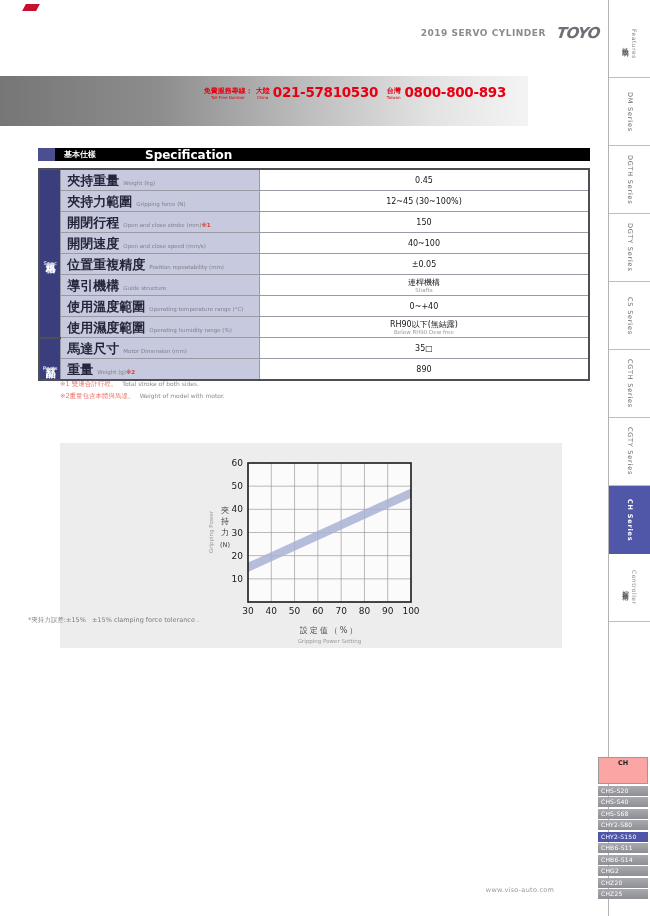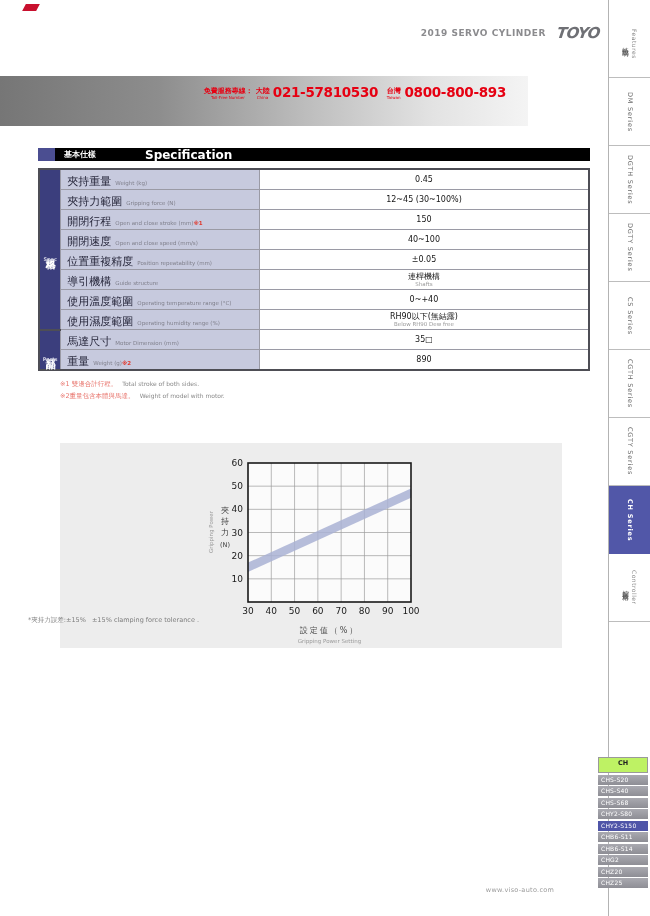--- a/index.html
+++ b/index.html
@@ -38,21 +38,21 @@
   .spec-table { position:absolute; left:38px; top:168px; border-collapse:collapse;
     border:2px solid #4e4e55; table-layout:fixed; width:552px; }
   .spec-table tr { height:20px; }
   .group-cell { width:20px; background:#3b3e7d; color:#fff; text-align:center; vertical-align:middle;
     border-bottom:2px solid #4e4e55; padding:0; }
   .g-zh { writing-mode:vertical-rl; text-orientation:upright; font-size:10px; font-weight:bold;
     letter-spacing:1px; display:inline-block; line-height:10px; }
   .g-en { display:block; font-size:5px; color:#cfd0e2; line-height:6px; }
   .label-cell { width:182px; background:#c7cade; border:1px solid #9a9aa5; padding:0 0 0 6px;
     vertical-align:middle; white-space:nowrap; overflow:hidden; }
-  .lbl-zh { font-size:11px; font-weight:normal; color:#26263a; margin-right:4px; }
+  .lbl-zh { font-size:13px; font-weight:bold; color:#26263a; margin-right:4px; }
   .lbl-en { font-size:5.5px; color:#80808c; }
   .lbl-mark { font-size:5.5px; color:#e0392e; font-weight:bold; }
   .value-cell { width:302px; background:#fff; border:1px solid #9a9aa5; text-align:center;
     vertical-align:middle; padding:0; }
   .val-main { font-size:8px; color:#151515; line-height:9px; display:block; }
   .val-sub { font-size:5.5px; color:#9a9a9a; line-height:6px; display:block; }
 
   
   .note-line { position:absolute; left:28px; white-space:nowrap; }
   .note-zh { font-size:6.5px; color:#e8736b;margin-left:32px; }
@@ -70,21 +70,21 @@
     align-items:center; justify-content:center; cursor:pointer; }
   .side-tab .t-zh { writing-mode:vertical-rl; text-orientation:upright; font-size:6.5px;
     color:#5a5a5a; letter-spacing:1px; line-height:8px; }
   .side-tab .t-en { writing-mode:vertical-rl; font-size:6px; color:#8c8c8c; letter-spacing:.5px; line-height:8px; }
   .side-tab .t-series { writing-mode:vertical-rl; font-size:6.5px; color:#6a6a6a; letter-spacing:.8px; }
   .side-tab.active { background:#5157a8; border-bottom:none; }
   .side-tab.active .t-series { color:#fff; font-weight:bold; }
 
   
   .model-list { position:absolute; left:598px; top:757px; width:50px; z-index:5; }
-  .model-header { height:16px; line-height:10px; background:#bef264; border:1px solid #9a9a9a;
+  .model-header { height:27px; line-height:10px; background:#fca5a5; border:1px solid #9a9a9a;
     color:#222; font-size:6.5px; text-align:center; font-weight:bold; }
   .model-item { height:10px; line-height:10px; margin-top:1.5px;
     background:linear-gradient(180deg,#a9a9b0,#8e8e95); color:#fff; font-size:6px;
     padding-left:3px; letter-spacing:.2px; cursor:pointer; white-space:nowrap; overflow:hidden; }
   .model-item.active { background:#4f55a8; }
 
   
   .footer-url { position:absolute; left:460px; top:886px; width:120px; text-align:center;
     font-size:6.5px; color:#9a9a9a; letter-spacing:.3px; }
 </style>

